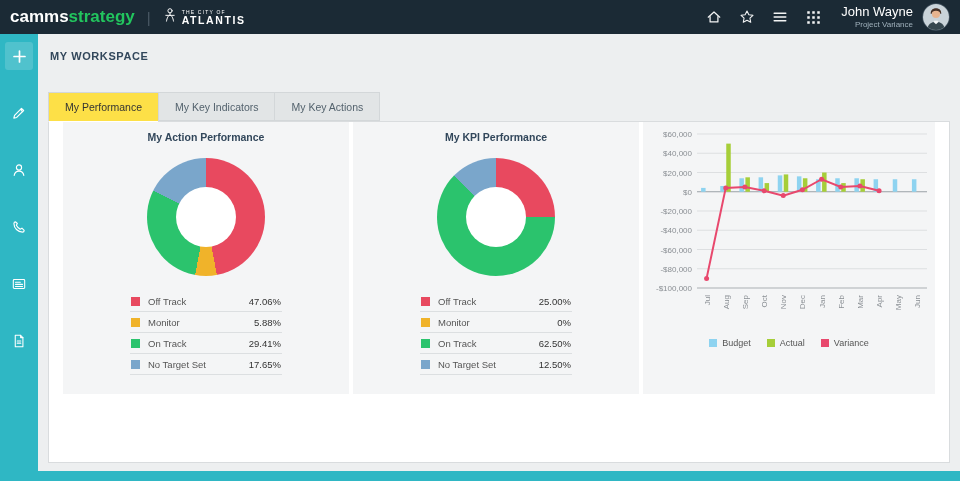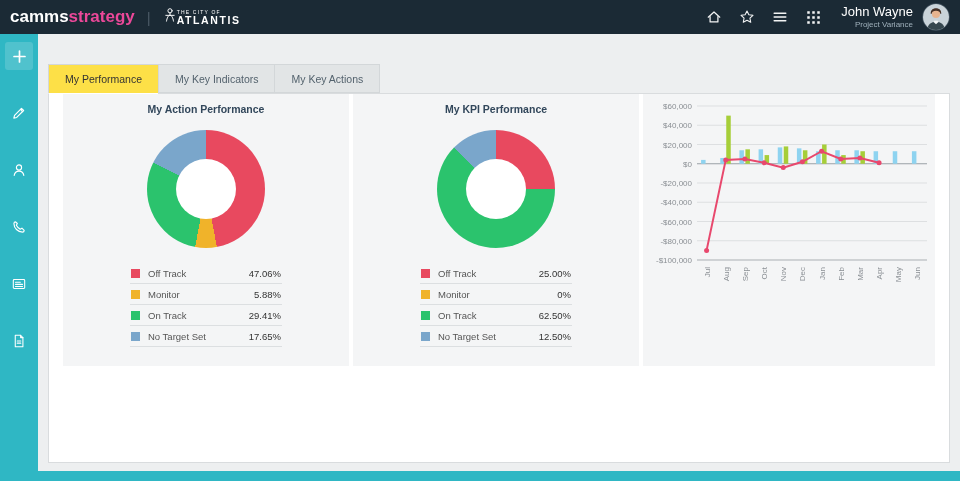--- a/index.html
+++ b/index.html
@@ -5,23 +5,23 @@
   html,body{margin:0;padding:0}
   body{
     width:960px;height:481px;position:relative;overflow:hidden;
     font-family:"Liberation Sans",sans-serif;background:#edeff0;
   }
   
   .topbar{position:absolute;top:0;left:0;right:0;height:34px;background:#1b2a35;
     display:flex;align-items:center;padding:0 10px;box-sizing:border-box;z-index:6}
   .brand{font-size:17px;font-weight:bold;cursor:pointer;white-space:nowrap}
   .brand .b1{color:#ffffff}
-  .brand .b2{color:#ec4899}
+  .brand .b2{color:#22c55e}
   .tb-divider{color:#4a5a66;margin:0 12px;font-size:15px}
-  .city{display:flex;align-items:center;color:#fff}
+  .city{display:flex;align-items:center;gap:5px;color:#fff}
   .city-text .c1{font-size:5px;letter-spacing:1.2px;line-height:6px}
   .city-text .c2{font-size:10.5px;font-weight:bold;letter-spacing:1.6px;line-height:11px}
   .tb-spacer{flex:1}
   .tb-icons{display:flex;gap:17px;align-items:center;margin-right:20px}
   .tb-icon{width:16px;height:16px;cursor:pointer;display:flex;align-items:center;justify-content:center;opacity:.95}
   .user{text-align:right;margin-right:9px;color:#fff;line-height:1.2}
   .u-name{font-size:13px;font-weight:normal}
   .u-role{font-size:8px;color:#9fb0bb}
   .avatar{width:26px;height:26px;border-radius:50%;overflow:hidden;flex:none;cursor:pointer;border:1px solid #3b4c59}
   .avatar svg{display:block}
@@ -181,20 +181,21 @@
         <g fill="none" stroke="#fff" stroke-linecap="round" stroke-linejoin="round" stroke-width="1.2">
           <path d="M4.8 2.6h6l2.6 2.6v10.2H4.8z"></path>
           <path d="M10.8 2.6v2.6h2.6"></path>
           <path d="M7 9h4M7 11.4h4"></path>
         </g>
       </svg>
     </div>
   </aside>
 
 <main class="main">
+  <div class="page-title">MY WORKSPACE</div>
   <div class="tabs" id="tabs">
       <div class="tab active">My Performance</div>
       <div class="tab">My Key Indicators</div>
       <div class="tab">My Key Actions</div>
     </div>
   <div class="panel">
     <div class="charts" id="charts">
         <div class="chart-col">
           <div class="chart-title">My Action Performance</div>
           <div class="donut" style="background: conic-gradient(rgb(232, 73, 95) 0%, rgb(232, 73, 95) 47.06%, rgb(240, 179, 42) 47.06%, rgb(240, 179, 42) 52.94%, rgb(43, 195, 109) 52.94%, rgb(43, 195, 109) 82.35%, rgb(122, 166, 203) 82.35%, rgb(122, 166, 203) 100%);">
@@ -309,18 +310,32 @@
             <circle cx="82.75" cy="61.9" r="2.5" fill="#e8486d"></circle>
             <circle cx="101.91666666666667" cy="60.9375" r="2.5" fill="#e8486d"></circle>
             <circle cx="121.08333333333334" cy="64.7875" r="2.5" fill="#e8486d"></circle>
             <circle cx="140.25" cy="69.6" r="2.5" fill="#e8486d"></circle>
             <circle cx="159.41666666666669" cy="63.824999999999996" r="2.5" fill="#e8486d"></circle>
             <circle cx="178.58333333333334" cy="53.237500000000004" r="2.5" fill="#e8486d"></circle>
             <circle cx="197.75" cy="60.9375" r="2.5" fill="#e8486d"></circle>
             <circle cx="216.91666666666669" cy="59.975" r="2.5" fill="#e8486d"></circle>
             <circle cx="236.08333333333334" cy="64.7875" r="2.5" fill="#e8486d"></circle>
           </svg>
+          <div class="bar-legend">
+            <span class="bl-item">
+              <span class="sq8" style="background: rgb(142, 211, 240);"></span>
+              <span>Budget</span>
+            </span>
+            <span class="bl-item">
+              <span class="sq8" style="background: rgb(166, 206, 57);"></span>
+              <span>Actual</span>
+            </span>
+            <span class="bl-item">
+              <span class="sq8" style="background: rgb(232, 72, 109);"></span>
+              <span>Variance</span>
+            </span>
+          </div>
         </div>
       </div>
   </div>
 </main>
 
 <div class="footer"></div>
 
 </body></html>

